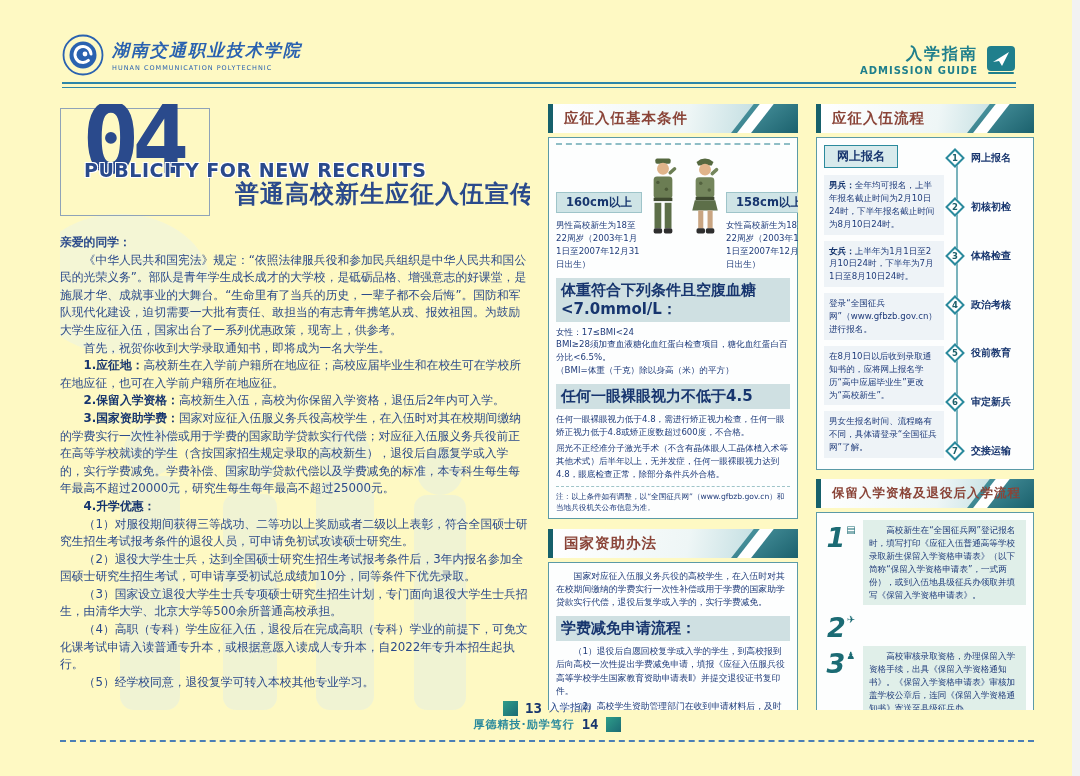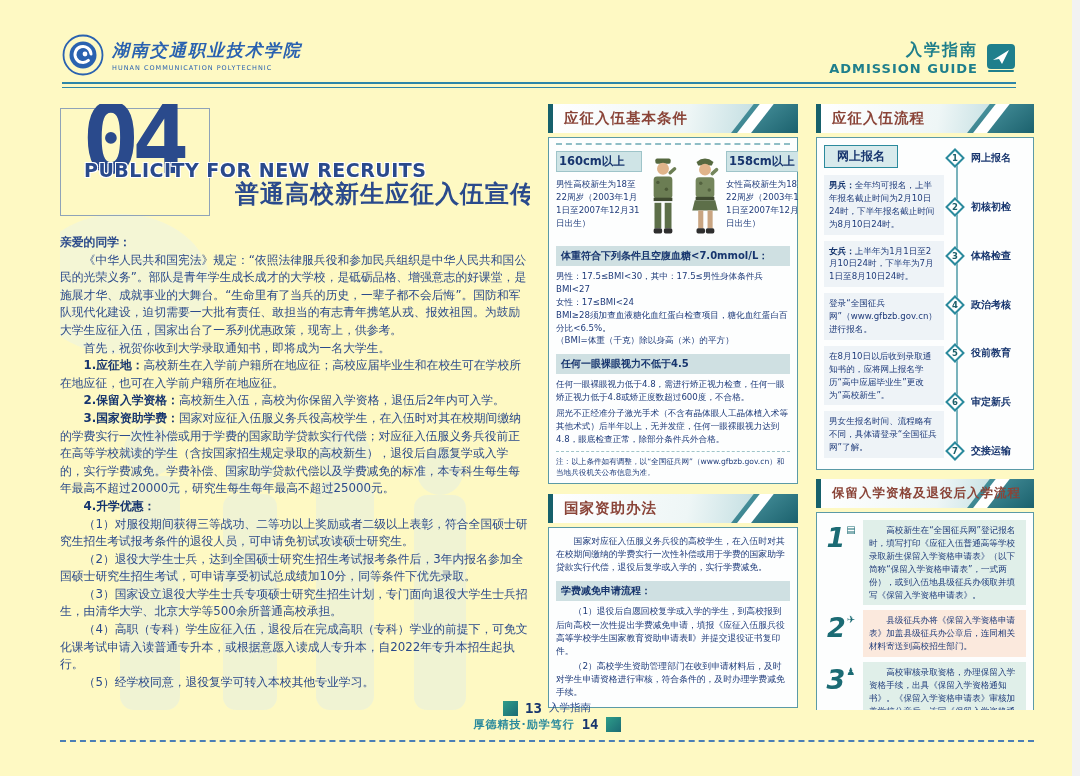--- a/index.html
+++ b/index.html
@@ -9,21 +9,21 @@
 
   
   .hdr { position:absolute; left:62px; right:56px; top:34px; }
   .hdr-row { display:flex; justify-content:space-between; align-items:flex-end; }
   .logo-wrap { display:flex; align-items:center; gap:8px; }
   .school-zh { font-size:17px; font-weight:bold; font-style:italic; color:#2a62b0; letter-spacing:2px; font-family:"DejaVu Serif", serif; }
   .school-en { font-size:6.5px; color:#2a62b0; letter-spacing:1px; margin-top:2px; }
   .guide-wrap { display:flex; align-items:center; gap:8px; }
   .guide-text { text-align:right; }
   .guide-zh { font-size:16px; font-weight:bold; color:#1f7f8c; letter-spacing:2px; }
-  .guide-en { font-size:13px; font-weight:bold; color:#1f7f8c; letter-spacing:1px; }
+  .guide-en { font-size:10px; font-weight:bold; color:#1f7f8c; letter-spacing:1px; }
   .rules { margin-top:6px; height:6px; border-top:2.5px solid #2e86a8; border-bottom:1.2px solid #2e86a8; }
 
   
   .main { position:absolute; left:60px; right:38px; top:104px; bottom:66px; display:flex; gap:18px; }
   .lcol { width:470px; position:relative; overflow:hidden; }
   .acol { width:250px; overflow:hidden; }
   .bcol { flex:1; overflow:hidden; }
 
   
   .titleblock { position:relative; height:116px; margin-bottom:14px; }
@@ -51,24 +51,24 @@
   .banner::before { content:''; position:absolute; right:36px; top:-10px; width:14px; height:50px;
             background:#ffffff; transform:skewX(-38deg); z-index:1; }
   .banner .bt { position:relative; z-index:2; color:#8a4438; font-weight:bold; font-size:14.5px; padding-left:11px; letter-spacing:1px; white-space:nowrap; }
 
   .cbox { border:1px solid #5b9aa6; background:#fdfefe; padding:7px 7px 5px; }
   .dashrow { border-top:2px dashed #8fbec6; margin:-2px 0 6px; }
 
   
   .fig-row { display:flex; gap:4px; }
   .fig-col { width:86px; flex:none; }
-  .h-label { background:#cfe4e6; border:1px solid #9ec4c9; color:#17356e; font-weight:bold; font-size:11.5px; padding:2px 2px; text-align:left; white-space:nowrap; }
+  .h-label { background:#cfe4e6; border:1px solid #9ec4c9; color:#17356e; font-weight:bold; font-size:11.5px; padding:2px 2px; text-align:center; white-space:nowrap;margin-top:41px; }
   .fig-desc { font-size:8.6px; color:#1f3b7a; line-height:1.5; margin-top:6px; }
   .fig-mid { flex:1; display:flex; justify-content:center; gap:8px; align-items:flex-start; padding-top:2px; }
-  .sub-h { background:#cfe0e2; color:#17356e; font-weight:bold; font-size:10px; padding:3px 5px; margin:7px 0 4px; }
+  .sub-h { background:#cfe0e2; color:#17356e; font-weight:bold; font-size:15px; padding:3px 5px; margin:7px 0 4px; }
   .s-line { font-size:8.6px; color:#1f3b7a; line-height:1.5; }
   .s-para { font-size:8.6px; color:#1f3b7a; line-height:1.5; margin-bottom:3px; }
   .note { font-size:7.6px; color:#1f3b7a; line-height:1.45; margin-top:5px; border-top:1px dashed #9ec4c9; padding-top:4px; }
 
   
   .para { font-size:8.8px; color:#1f3b7a; line-height:1.5; text-indent:2em; margin-bottom:2px; }
 
   
   .proc-body { display:flex; gap:4px; }
   .proc-left { flex:1; }
@@ -216,21 +216,20 @@
               <rect x="10" y="86" width="10" height="6" rx="2" fill="#2e2e2e"></rect>
                 <rect x="21" y="86" width="10" height="6" rx="2" fill="#2e2e2e"></rect>
             </svg>
           </div>
           <div class="fig-col">
             <div class="h-label">158cm以上</div>
             <div class="fig-desc">女性高校新生为18至22周岁（2003年1月1日至2007年12月31日出生）</div>
           </div>
         </div>
         <div class="sub-h">体重符合下列条件且空腹血糖&lt;7.0mmol/L：</div>
-        <div class="s-line">男性：17.5≤BMI&lt;30，其中：17.5≤男性身体条件兵BMI&lt;27</div>
         <div class="s-line">女性：17≤BMI&lt;24</div>
         <div class="s-line">BMI≥28须加查血液糖化血红蛋白检查项目，糖化血红蛋白百分比&lt;6.5%。</div>
         <div class="s-line">（BMI=体重（千克）除以身高（米）的平方）</div>
         <div class="sub-h">任何一眼裸眼视力不低于4.5</div>
         <div class="s-para">任何一眼裸眼视力低于4.8，需进行矫正视力检查，任何一眼矫正视力低于4.8或矫正度数超过600度，不合格。</div>
         <div class="s-para">屈光不正经准分子激光手术（不含有晶体眼人工晶体植入术等其他术式）后半年以上，无并发症，任何一眼裸眼视力达到4.8，眼底检查正常，除部分条件兵外合格。</div>
         <div class="note">注：以上条件如有调整，以“全国征兵网”（www.gfbzb.gov.cn）和当地兵役机关公布信息为准。</div>
       </div>
 
       <div class="banner" style="margin-top:10px;">
@@ -315,21 +314,20 @@
               <span class="step-num">1</span>
               <span class="step-ic">▤</span>
             </div>
           <div class="step-text bg-teal">高校新生在“全国征兵网”登记报名时，填写打印《应征入伍普通高等学校录取新生保留入学资格申请表》（以下简称“保留入学资格申请表”，一式两份），或到入伍地县级征兵办领取并填写《保留入学资格申请表》。</div>
         </div>
         <div class="step">
           <div class="step-numwrap">
               <span class="step-num">2</span>
               <span class="step-ic">✈</span>
             </div>
-          <div class="step-text bg-pink">县级征兵办将《保留入学资格申请表》加盖县级征兵办公章后，连同相关材料寄送到高校招生部门。</div>
         </div>
         <div class="step">
           <div class="step-numwrap">
               <span class="step-num">3</span>
               <span class="step-ic">♟</span>
             </div>
           <div class="step-text bg-teal">高校审核录取资格，办理保留入学资格手续，出具《保留入学资格通知书》。《保留入学资格申请表》审核加盖学校公章后，连同《保留入学资格通知书》寄送至县级征兵办。</div>
         </div>
 
       </div>

